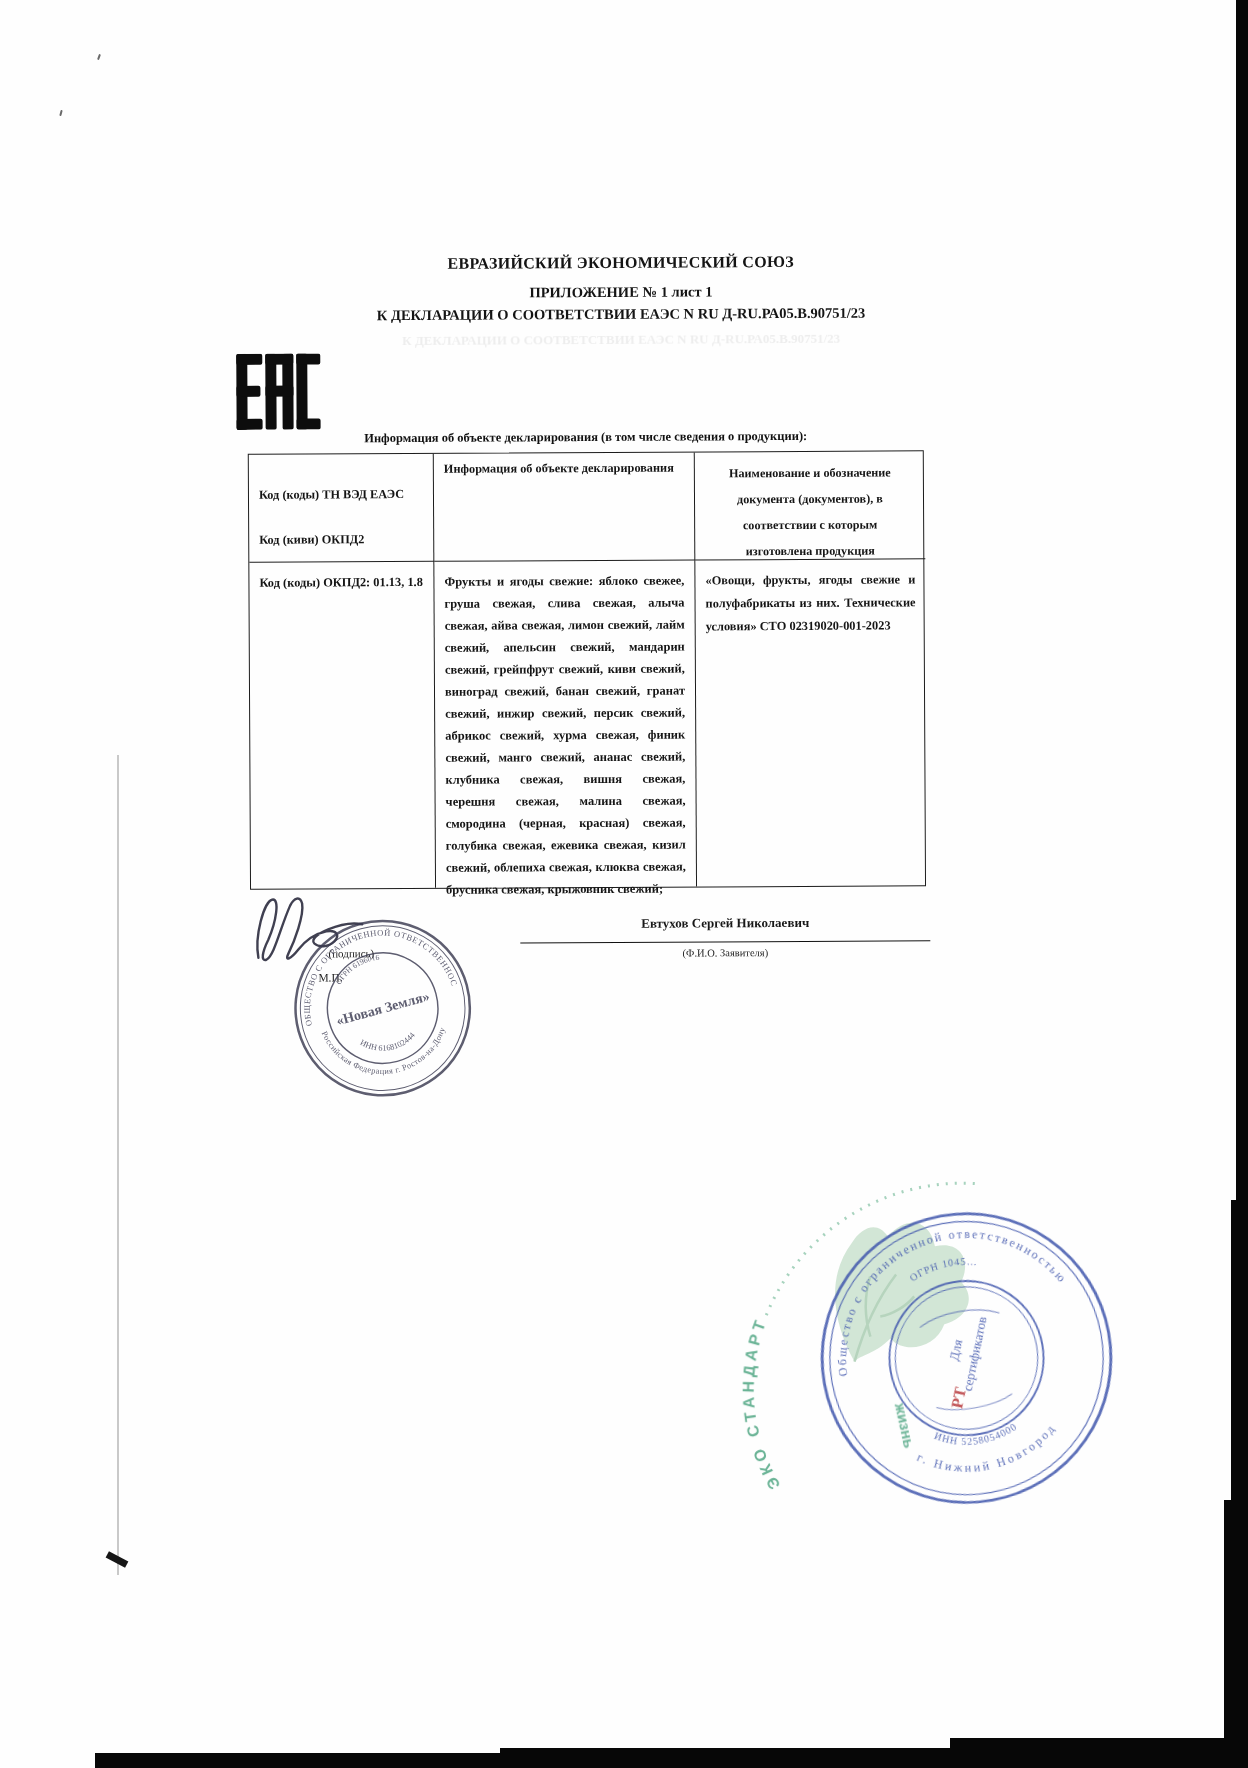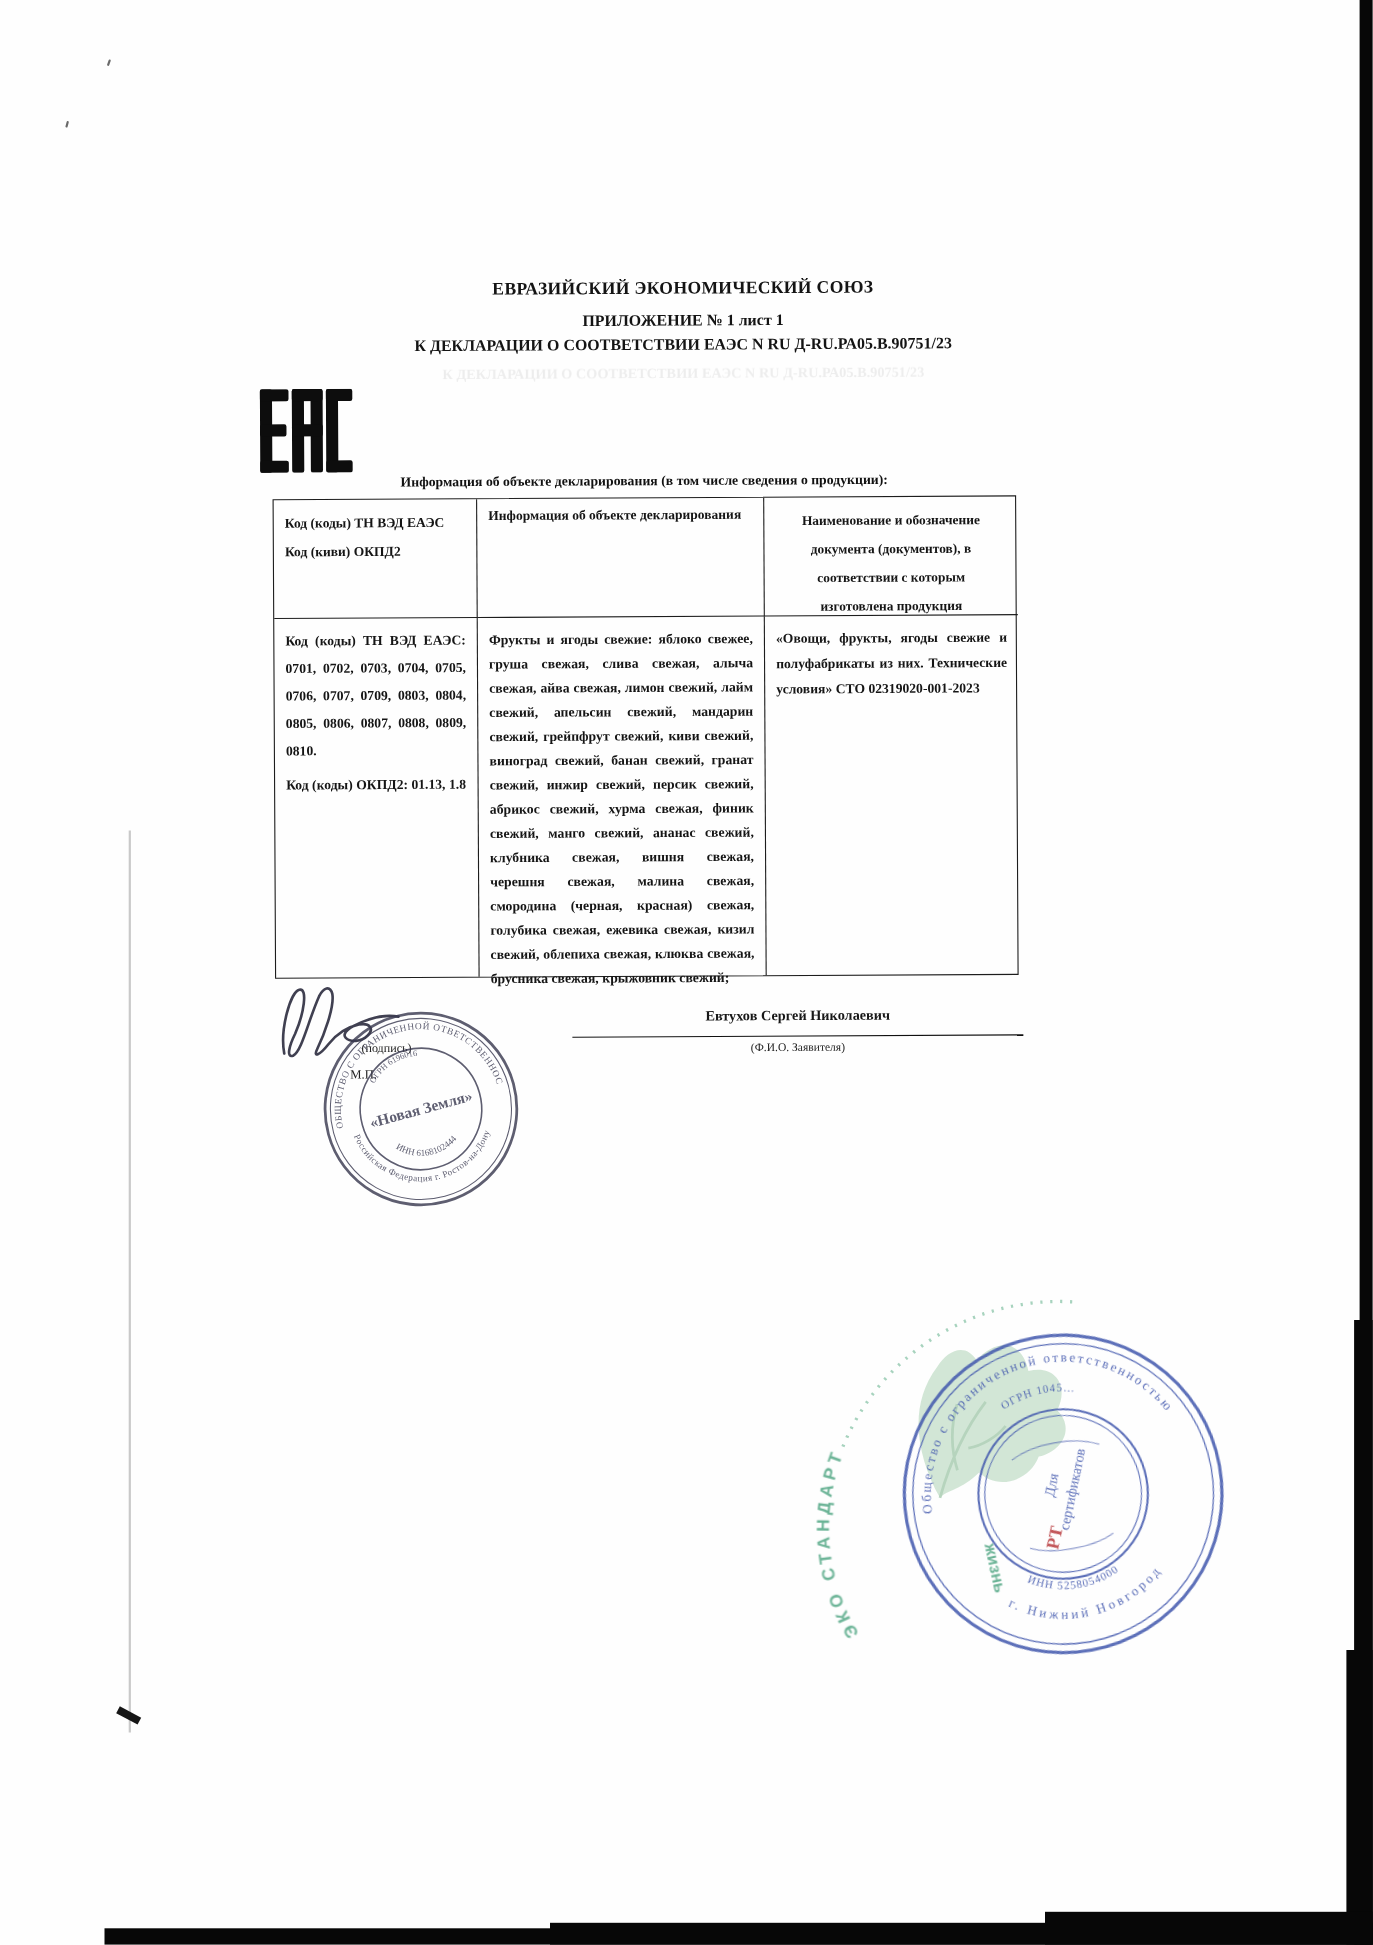--- a/index.html
+++ b/index.html
@@ -17,21 +17,21 @@
   .ghost{top:332px;font-size:13px;opacity:.07;filter:blur(.6px);font-weight:bold;width:1248px;text-align:center;}
   .caption{top:430px;left:250px;width:676px;text-align:center;font-weight:bold;font-size:12.5px;}
   .decl-table{
     top:452px;left:250px;width:676px;
     display:grid;grid-template-columns:185px 261px 230px;grid-template-rows:108px 326px;
     border:1.6px solid #1d1d1d;box-sizing:border-box;background:transparent;
   }
   .cell{box-sizing:border-box;padding:8px 10px;font-weight:bold;font-size:12.3px;color:#151515;}
   .cv{border-right:1.3px solid #1d1d1d;}
   .cb{border-bottom:1.3px solid #1d1d1d;}
-  .h1c div{line-height:26px;}
+  .h1c div{line-height:26px;margin-top:19px;}
   .h2c{font-size:12.3px;}
   .h3c{text-align:center;line-height:26px;padding:8px 14px;font-size:12.2px;}
   .b1c p{margin:0 0 6px 0;text-align:justify;line-height:25px;font-size:12.4px;}
   .b2c{text-align:justify;line-height:22px;font-size:12.5px;padding-top:9px;}
   .b3c{text-align:justify;line-height:23px;font-size:12.4px;padding-top:9px;}
   .sig-label{font-size:11px;color:#222;text-align:center;}
   .name-line{border-top:1.5px solid #111;height:0;}
   .applicant-name{font-size:13px;font-weight:bold;text-align:center;color:#181818;}
   .fio-label{font-size:10.5px;text-align:center;color:#222;}
   .edge{background:#070707;position:absolute;}
@@ -72,21 +72,20 @@
 
   <div class="abs decl-table">
     <div class="cell cv cb h1c">
       <div>Код (коды) ТН ВЭД ЕАЭС</div>
       <div>Код (киви) ОКПД2</div>
     </div>
     <div class="cell cv cb h2c">Информация об объекте декларирования</div>
     <div class="cell cb h3c">Наименование и обозначение документа (документов), в соответствии с которым изготовлена продукция</div>
 
     <div class="cell cv b1c">
-      <p>Код (коды) ТН ВЭД ЕАЭС: 0701, 0702, 0703, 0704, 0705, 0706, 0707, 0709, 0803, 0804, 0805, 0806, 0807, 0808, 0809, 0810.</p>
       <p>Код (коды) ОКПД2: 01.13, 1.8</p>
     </div>
     <div class="cell cv b2c">Фрукты и ягоды свежие: яблоко свежее, груша свежая, слива свежая, алыча свежая, айва свежая, лимон свежий, лайм свежий, апельсин свежий, мандарин свежий, грейпфрут свежий, киви свежий, виноград свежий, банан свежий, гранат свежий, инжир свежий, персик свежий, абрикос свежий, хурма свежая, финик свежий, манго свежий, ананас свежий, клубника свежая, вишня свежая, черешня свежая, малина свежая, смородина (черная, красная) свежая, голубика свежая, ежевика свежая, кизил свежий, облепиха свежая, клюква свежая, брусника свежая, крыжовник свежий;</div>
     <div class="cell b3c">«Овощи, фрукты, ягоды свежие и полуфабрикаты из них. Технические условия» СТО 02319020-001-2023</div>
   </div>
 
   <div class="abs" style="left:248px;top:890px;width:130px;height:88px;">
     <svg viewBox="0 0 130 88" width="130" height="88">
       <path d="M 10,66 C 6,44 16,10 24,8 C 32,6 28,30 20,48 C 14,60 12,70 18,68 C 26,64 32,36 42,14 C 46,6 52,4 54,12 C 56,24 46,50 40,62 C 36,70 42,68 50,58 C 58,48 68,42 78,40 C 88,38 92,44 86,50 C 80,56 70,56 66,52 C 62,48 70,42 80,38 C 92,33 104,31 114,33" fill="none" stroke="#2b2b3e" stroke-width="2.4" stroke-linecap="round" opacity="0.9"></path>
     </svg>

